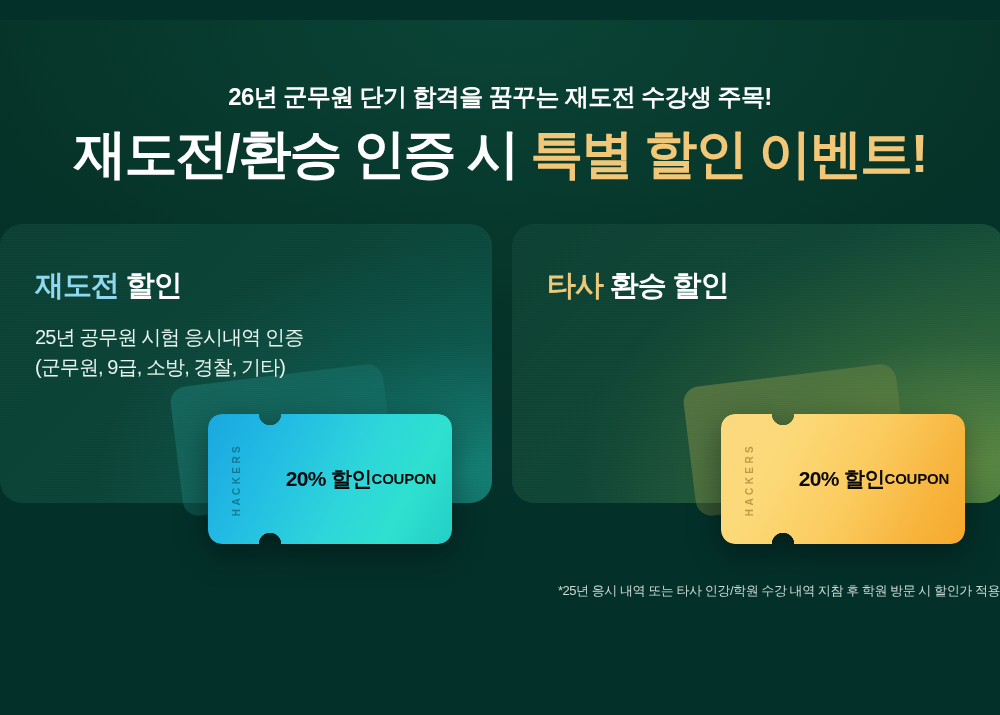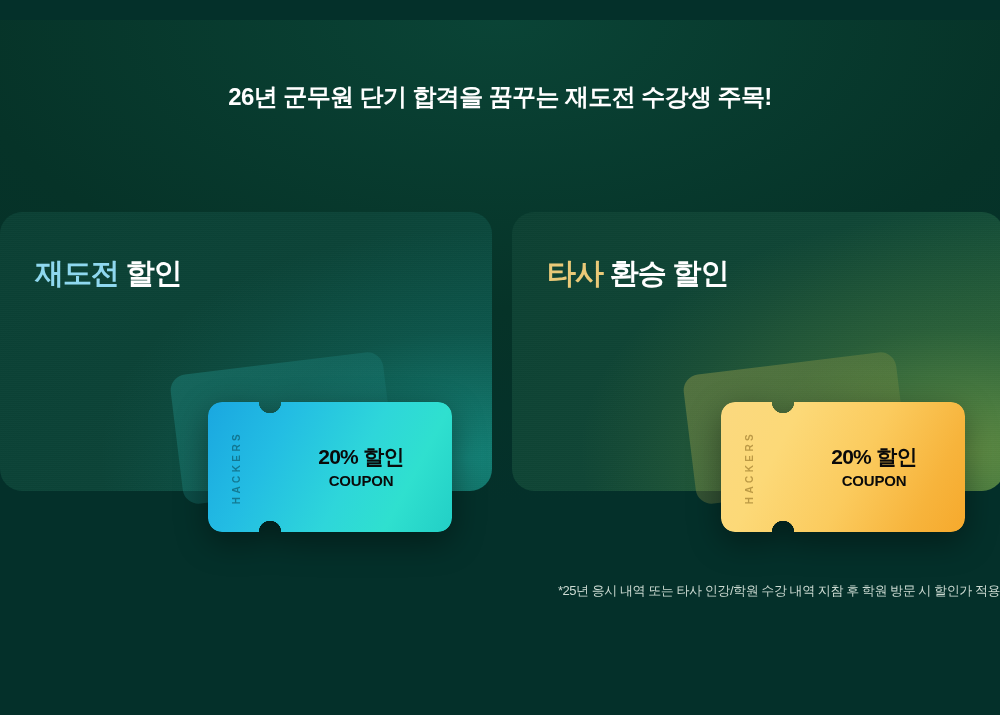--- a/index.html
+++ b/index.html
@@ -54,21 +54,21 @@
     letter-spacing: -2.2px;
     line-height: 1.12;
     color: #ffffff;
     white-space: nowrap;
   }
   .title .accent { color: #f2c878; }
 
   
   .cards {
     position: absolute;
-    top: 192px;
+    top: 204px;
     left: 0;
     width: 1000px;
     height: 280px;
   }
 
   .card {
     position: absolute;
     top: 0;
     width: 492px;
     height: 279px;
@@ -207,21 +207,20 @@
   .card-left .ticket-brand span  { color: rgba(8,70,80,0.55); }
   .card-right .ticket-brand span { color: rgba(120,85,15,0.48); }
 
   .ticket-copy {
     position: absolute;
     left: 62px;
     right: 0;
     top: 0;
     height: 130px;
     display: flex;
-    flex-direction: column;
     align-items: center;
     justify-content: center;
     z-index: 2;
     color: #0a0a0a;
   }
   .ticket-line1 {
     font-size: 21px;
     font-weight: 800;
     letter-spacing: -0.7px;
     line-height: 1.28;
@@ -248,29 +247,32 @@
   }
   .footnotes div { white-space: nowrap; }
 </style>
 </head>
 <body>
 
 <div id="stage">
 
   <div class="headline-wrap">
     <div class="kicker">26년 군무원 단기 합격을 꿈꾸는 재도전 수강생 주목!</div>
+    <div class="title"><span>재도전/환승 인증 시 </span><span class="accent">특별 할인 이벤트!</span></div>
   </div>
 
   <div class="cards">
 
     <div class="card card-left">
       <div class="card-bg"></div>
 
       <div class="card-title"><span class="hl-blue">재도전</span><span> 할인</span></div>
 
+      <div class="card-desc">25년 공무원 시험 응시내역 인증
+(군무원, 9급, 소방, 경찰, 기타)</div>
 
       <div class="ticket-stack">
         <div class="ticket-ghost"></div>
         <div class="ticket">
           <div class="ticket-body"></div>
           <div class="ticket-brand">
               <span>HACKERS</span>
             </div>
           <div class="ticket-copy">
             <div class="ticket-line1">20% 할인</div>

